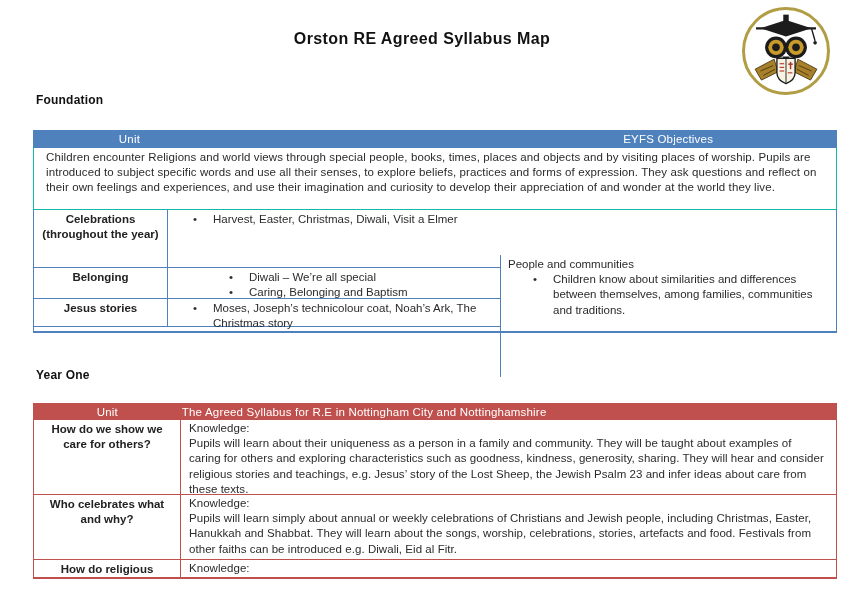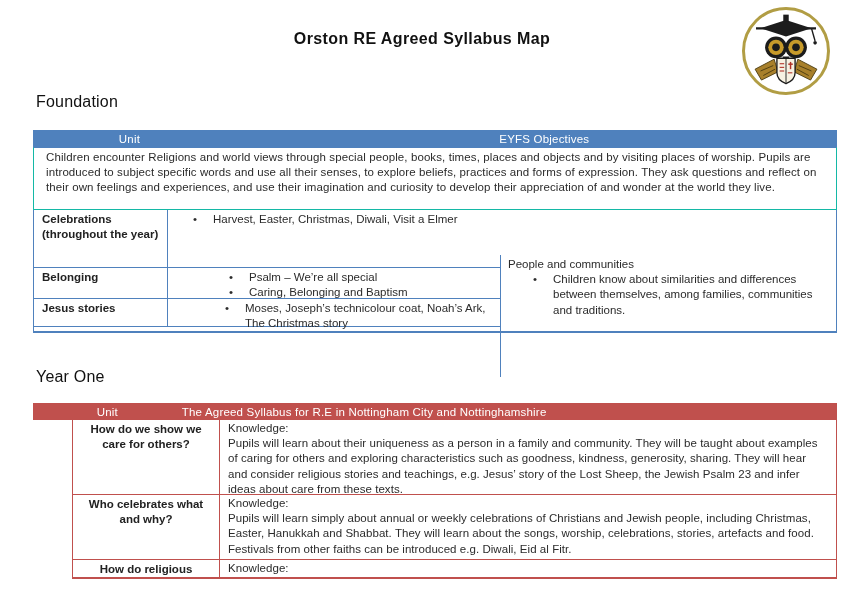--- a/index.html
+++ b/index.html
@@ -14,68 +14,68 @@
     position:absolute; top:30px; left:0; right:0; text-align:center;
     font-size:16px; font-weight:bold; color:#111; letter-spacing:.4px;
   }
   .logo-badge {
     position:absolute; top:7px; right:14px; width:88px; height:88px;
     border:3px solid #b19d44; border-radius:50%; background:#fff;
     display:flex; align-items:center; justify-content:center;
   }
   
   .section-heading {
-    position:absolute; left:36px; font-size:16px; font-weight:normal; color:#111;
+    position:absolute; left:36px; font-size:12px; font-weight:bold; color:#111;
     letter-spacing:.2px;
   }
   .h-foundation { top:93px; }
   .h-yearone    { top:368px; }
   
   .f-table { position:absolute; top:130px; left:33px; width:804px; font-size:11.5px; }
   .f-header {
     height:17px; background:#4f81bd; color:#fff; display:flex; align-items:center;
     font-size:11.5px; letter-spacing:.2px;
   }
   .f-header .seg-unit { width:24%; text-align:center; }
   .f-header .seg-gap  { width:34%; }
-  .f-header .seg-obj  { width:42%; text-align:left; }
+  .f-header .seg-obj  { width:42%; text-align:center; }
   .f-intro {
     border:1px solid #14b8a6; border-top:1px solid #4f81bd;
     min-height:63px; padding:2px 12px; 
     line-height:15.2px; letter-spacing:.1px; color:#2b2b2b;
   }
   .f-body {
     display:flex; align-items:flex-start; height:123px;
     border-left:1px solid #4f81bd; border-right:1px solid #4f81bd;
     border-bottom:2px solid #4f81bd;
   }
   .f-left { width:466px; }
   .f-row { display:flex; border-bottom:1px solid #4f81bd; }
-  .f-row-1 { height:58px; } .f-row-2 { height:31px;gap:36px; } .f-row-3 { height:28px;gap:32px; }
+  .f-row-1 { height:58px; } .f-row-2 { height:31px;gap:36px; } .f-row-3 { height:28px; }
   .f-unit-cell {
-    width:134px; border-right:1px solid #4f81bd; 
+    width:134px; border-right:1px solid #4f81bd; text-align:center;
     font-weight:bold; padding:2px 8px; line-height:15px; color:#222;
   }
   .f-items-cell { flex:1; padding:2px 4px 0 0; color:#2b2b2b; }
   .f-right {
     flex:1; height:122px; border-left:1px solid #4f81bd;
     padding:2px 6px 0 7px; color:#2b2b2b; line-height:15.2px;margin-top:45px;
   }
   ul.blist { list-style:none; margin:0; padding:0 0 0 23px; }
   ul.blist li { position:relative; padding-left:22px; line-height:15.2px; }
   ul.blist li::before { content:"•"; position:absolute; left:2px; top:0; }
   
   .y-table { position:absolute; top:403px; left:33px; width:804px; font-size:11.5px; }
   .y-header {
     height:17px; background:#c0504d; color:#fff; display:flex; align-items:center;
     font-size:11.5px; letter-spacing:.2px;
   }
   .y-header .seg-unit { width:18.5%; text-align:center; }
   .y-header .seg-syllabus { flex:1; }
-  .y-body { border:1px solid #c0504d; border-top:0; border-bottom:2px solid #c0504d;margin-left:39px; }
+  .y-body { border:1px solid #c0504d; border-top:0; border-bottom:2px solid #c0504d; }
   .y-row { display:flex; border-bottom:1px solid #c0504d; }
   .y-row:last-child { border-bottom:0; }
   .y-row-1 { height:75px; } .y-row-2 { height:65px; } .y-row-3 { height:17px; overflow:hidden; }
   .y-unit-cell {
     width:147px; border-right:1px solid #c0504d; text-align:center;
     font-weight:bold; padding:2px 10px; line-height:15px; color:#222;
   }
   .y-text-cell { flex:1; padding:1px 10px 0 8px; line-height:15.2px; color:#2b2b2b; letter-spacing:.05px; }
 </style>
 </head>
@@ -141,21 +141,21 @@
             <ul class="blist">
               <li>Harvest, Easter, Christmas, Diwali, Visit a Elmer</li>
             </ul>
           </div>
         </div>
 
         <div class="f-row f-row-2">
           <div class="f-unit-cell">Belonging</div>
           <div class="f-items-cell">
             <ul class="blist">
-              <li>Psalm – We’re all special</li>
+              <li>Diwali – We’re all special</li>
               <li>Caring, Belonging and Baptism</li>
             </ul>
           </div>
         </div>
 
         <div class="f-row f-row-3">
           <div class="f-unit-cell">Jesus stories</div>
           <div class="f-items-cell">
             <ul class="blist">
               <li>Moses, Joseph’s technicolour coat, Noah’s Ark, The Christmas story</li>

